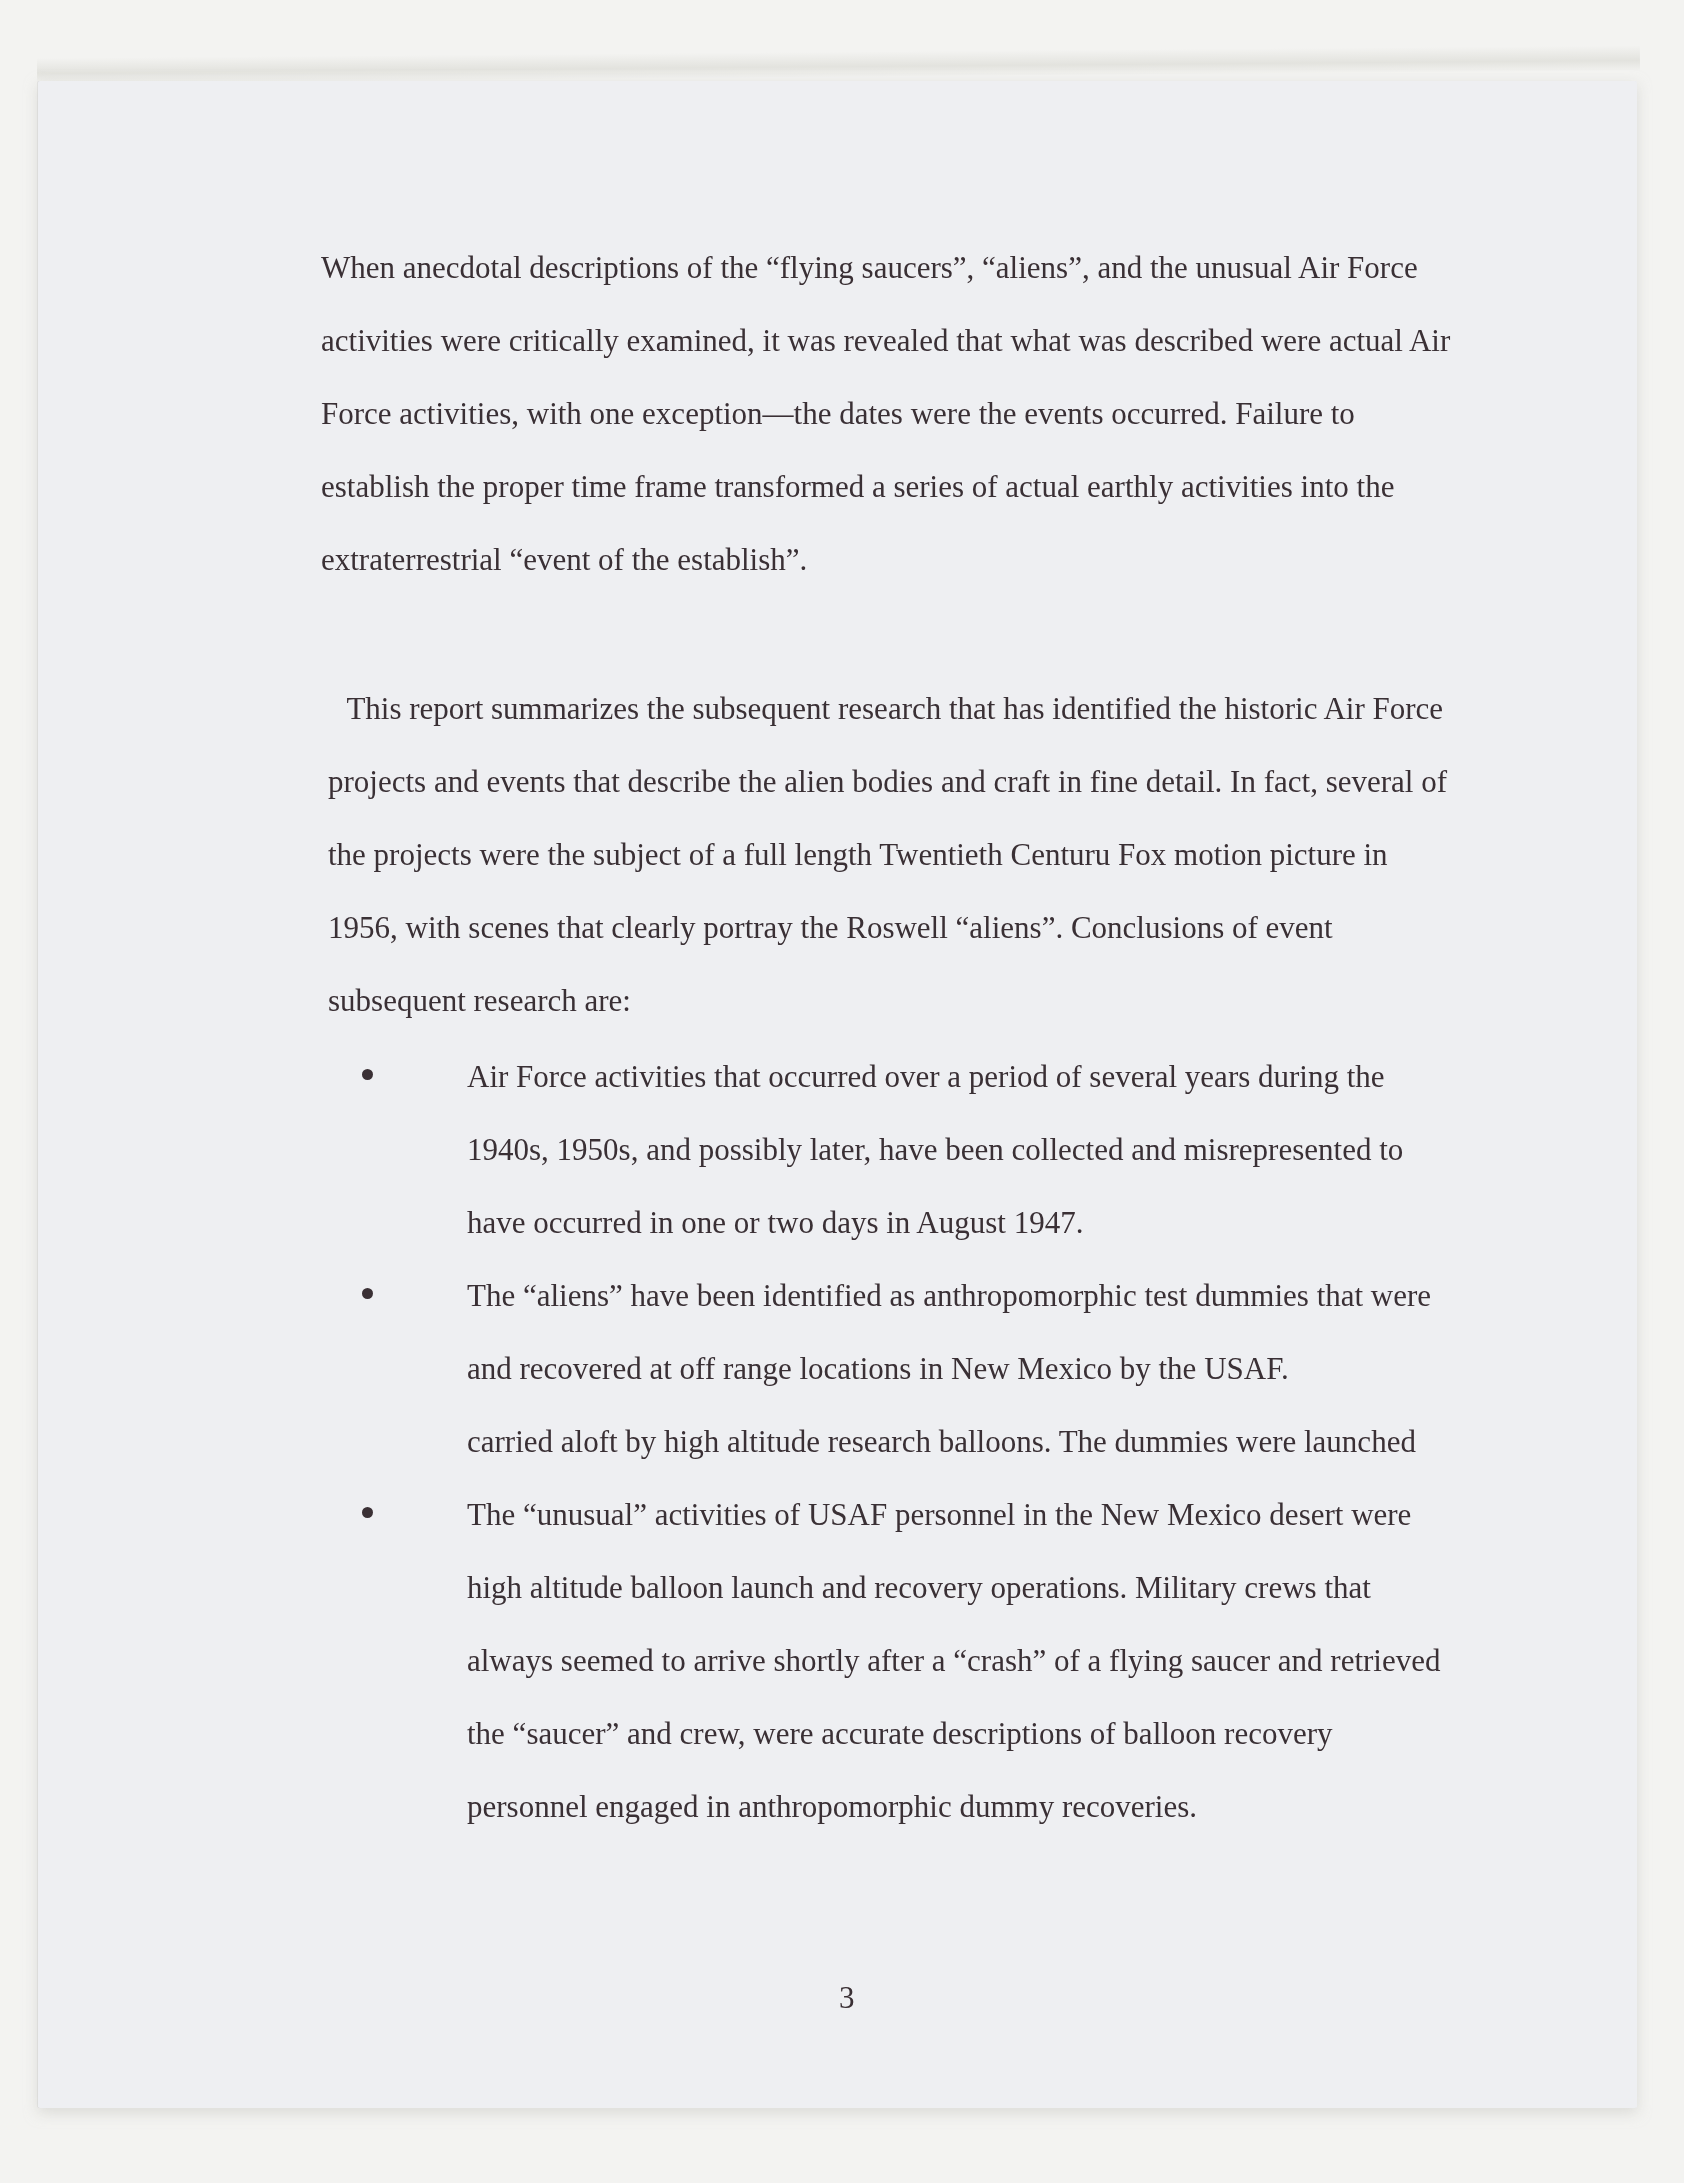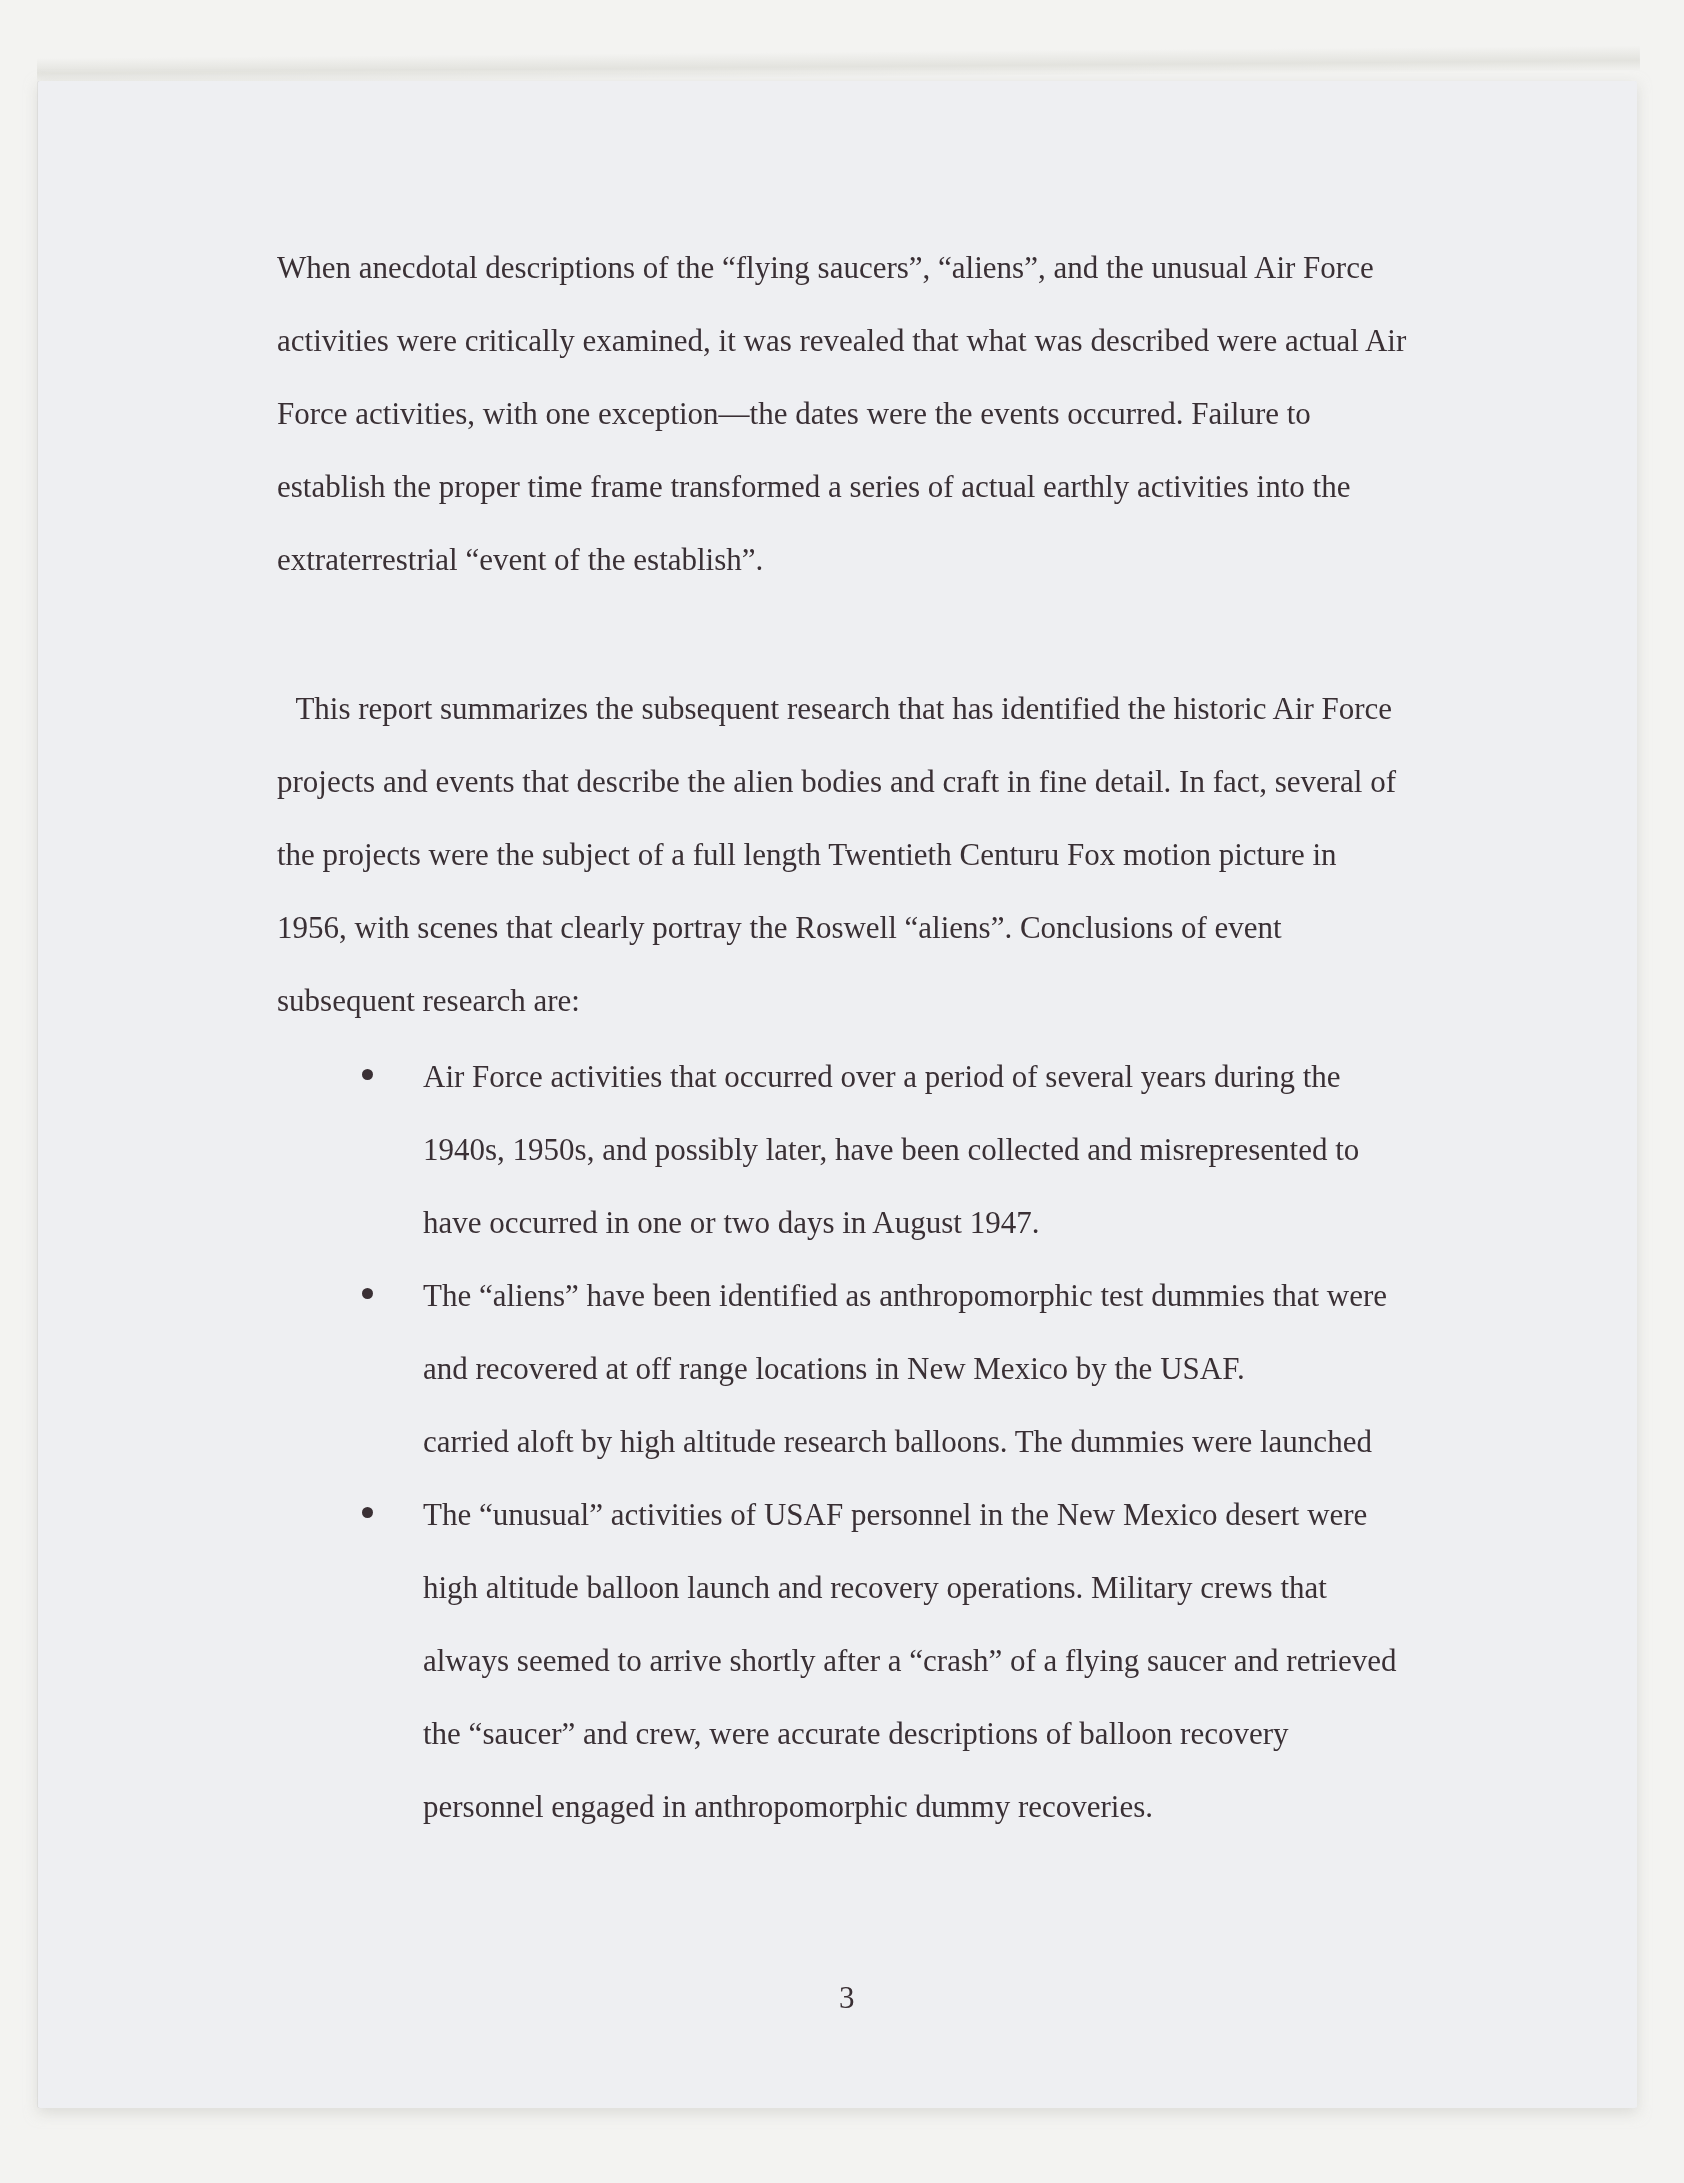--- a/index.html
+++ b/index.html
@@ -38,23 +38,24 @@
       position: absolute;
       color: #3a3035;
       font-size: 31px;
       line-height: 73px;
       letter-spacing: 0px;
       white-space: nowrap;
     }
     .line {
       display: block;
       height: 73px;
+      margin-left: 44px;
     }
     .para1 { left: 239px; top: 150px; }
-    .para2 { left: 239px; top: 591px; }
+    .para2 { left: 246px; top: 591px; }
     .para2 .line:first-child { padding-left: 18.4px; }
     .bullets {
       position: absolute;
       left: 324px;
       top: 959px;
     }
     .bullet-item {
       position: relative;
       margin-bottom: 0;
     }

